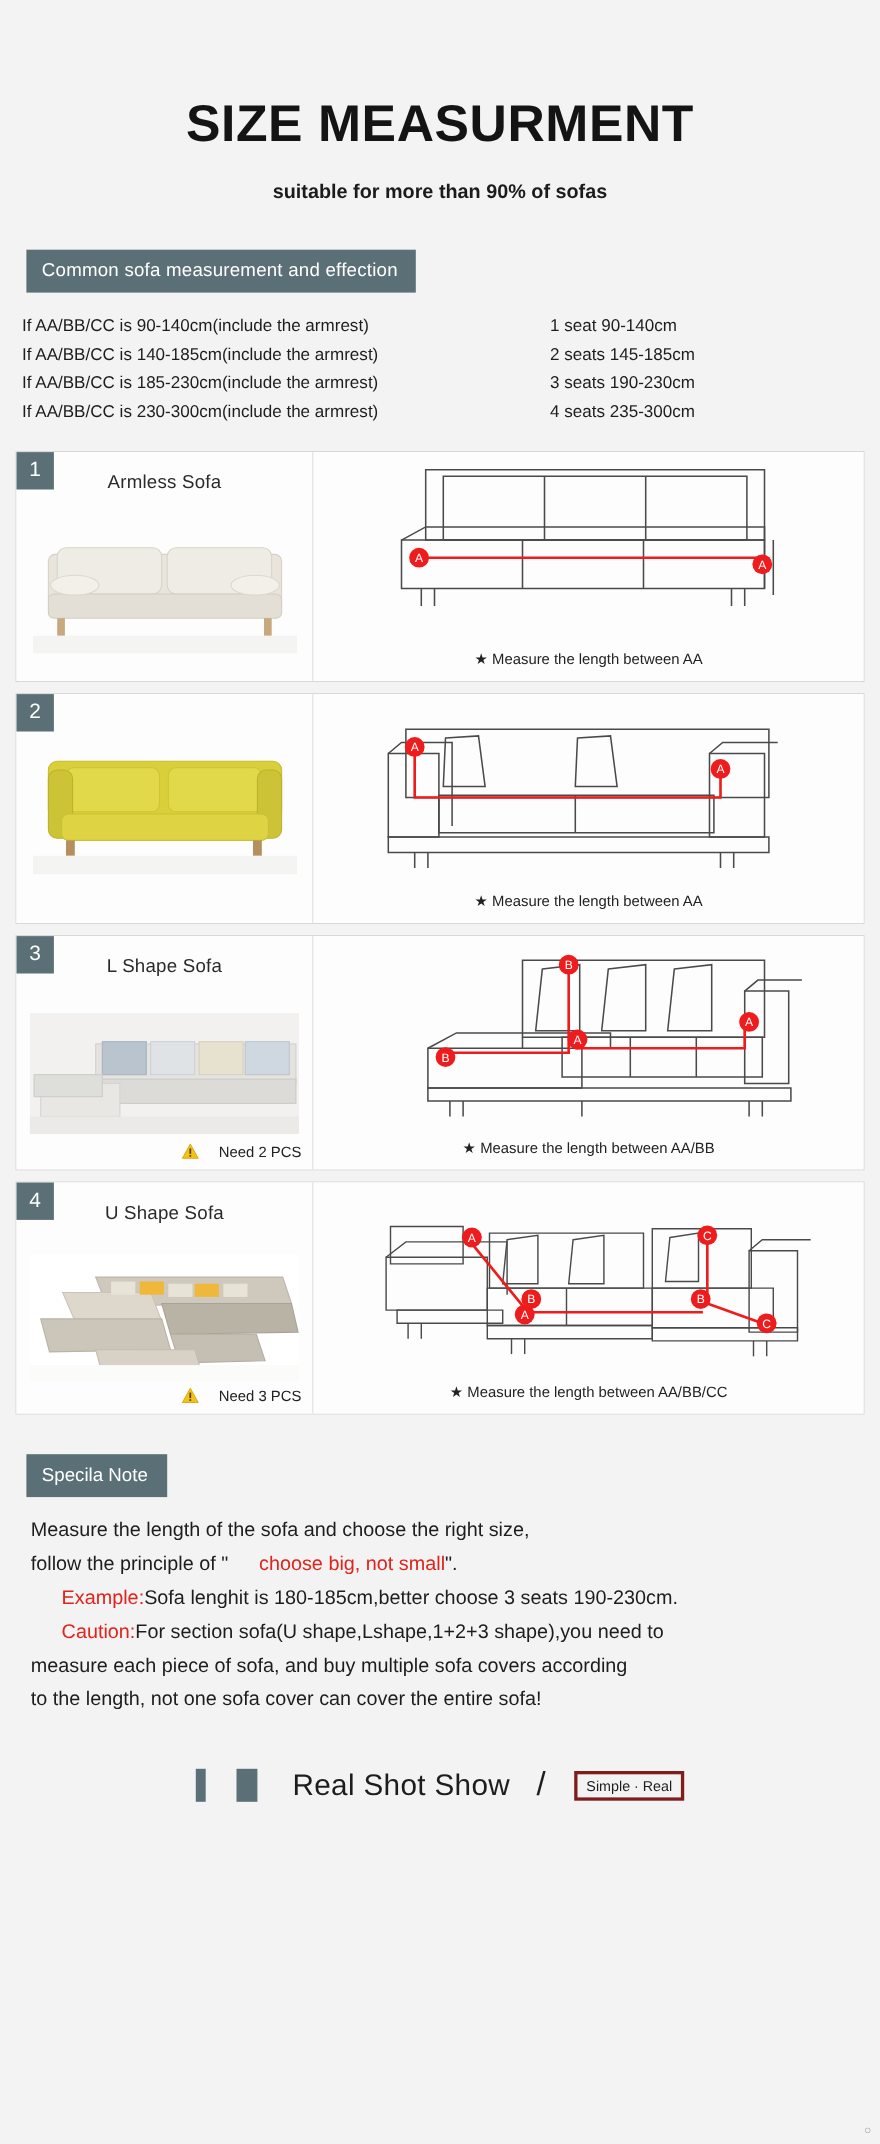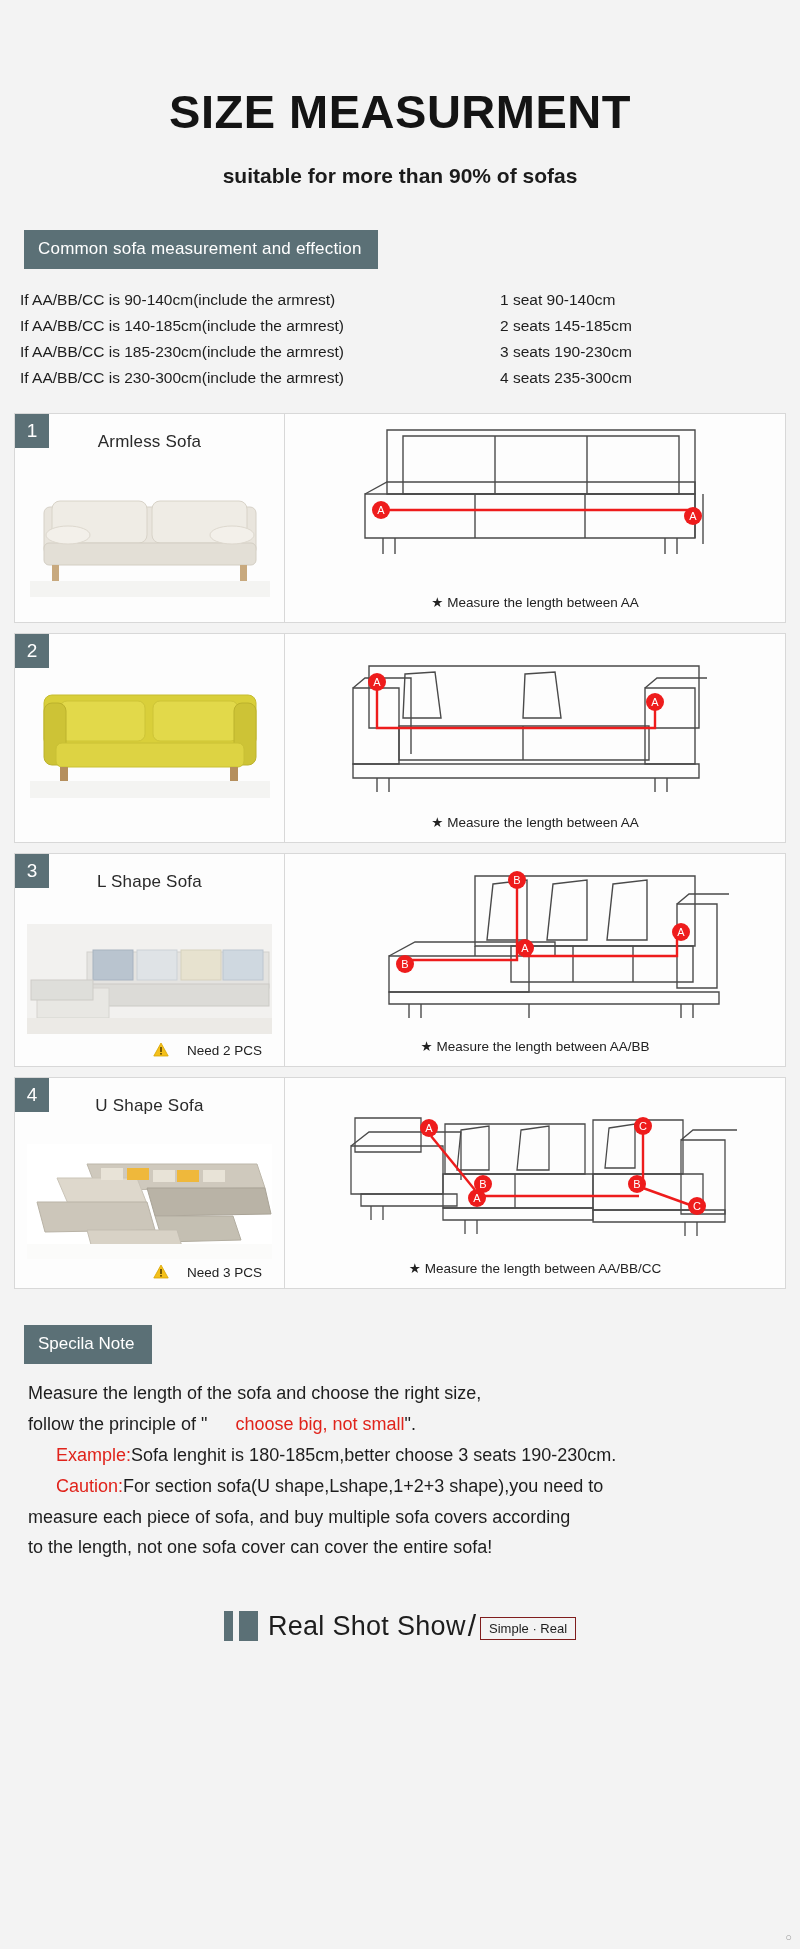--- a/index.html
+++ b/index.html
@@ -24,21 +24,21 @@
     text-align: center;
     font-size: 47px;
     font-weight: 700;
     letter-spacing: 0.5px;
     padding-top: 86px;
     line-height: 1.1;
     color: #141414;
   }
   .subtitle {
     text-align: center;
-    font-size: 21px;
+    font-size: 18px;
     font-weight: 700;
     margin-top: 26px;
     color: #1b1b1b;
   }
   
   .banner {
     margin: 42px 0 0 24px;
     background: #5b7076;
     color: #ffffff;
     display: inline-block;
@@ -115,21 +115,21 @@
   .caption {
     text-align: center;
     font-size: 13.5px;
     color: #222;
     padding: 6px 0 12px 0;
   }
   .caption .star { margin-right: 4px; }
   .need-pcs {
     position: absolute;
     bottom: 6px;
-    right: 22px;
+    right: 10px;
     font-size: 13.5px;
     color: #222;
     display: flex;
     align-items: center;
     gap: 18px;
   }
   .warn-tri { display: inline-block; }
   .diagram-box {
     flex: 1;
     display: flex;
@@ -152,37 +152,37 @@
     line-height: 1.72;
     color: #1d1d1d;
   }
   .red { color: #e0231b; padding-left: 28px; }
   
   .footer {
     margin-top: 46px;
     display: flex;
     align-items: center;
     justify-content: center;
-    gap: 2px;
+    gap: 24px;
   }
   .foot-bar1 { width: 9px; height: 30px; background: #5b7076; }
   .foot-bar2 { width: 19px; height: 30px; background: #5b7076; margin-left: 4px;}
   .foot-text {
     font-size: 27px;
     color: #1d1d1d;
     margin-left: 8px;
     letter-spacing: 0.3px;
   }
   .foot-slash {
     font-size: 30px;
     color: #1d1d1d;
     margin: 0 2px 0 0;
   }
   .foot-badge {
-    border: 1px solid #7f1d1d;
+    border: 3px solid #7f1d1d;
     font-size: 13px;
     padding: 3px 8px;
     color: #1d1d1d;
     align-self: flex-end;
     margin-bottom: 3px;
   }
   .tiny-dot {
     position: absolute;
     right: 8px;
     bottom: 6px;

